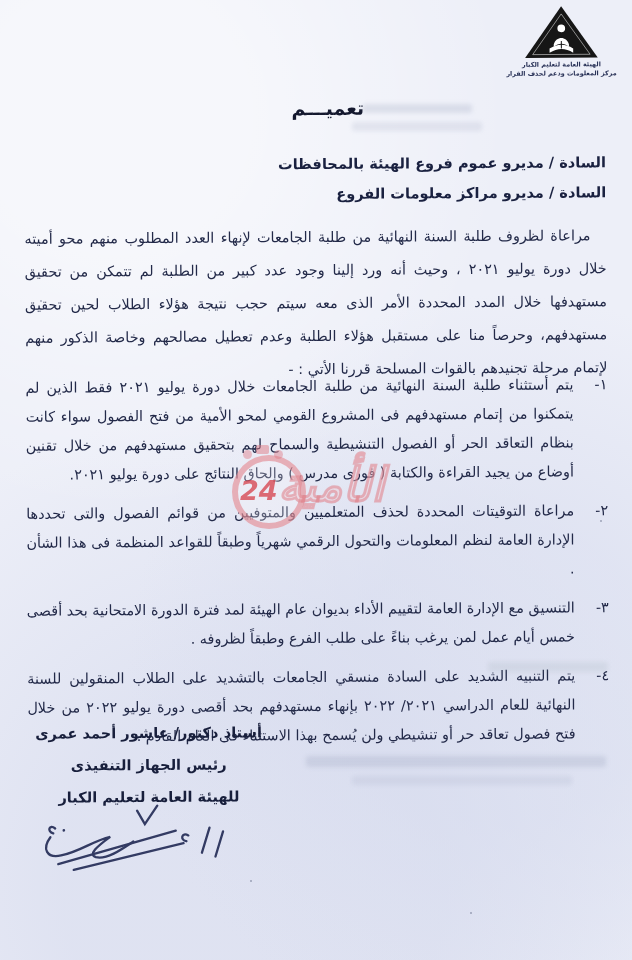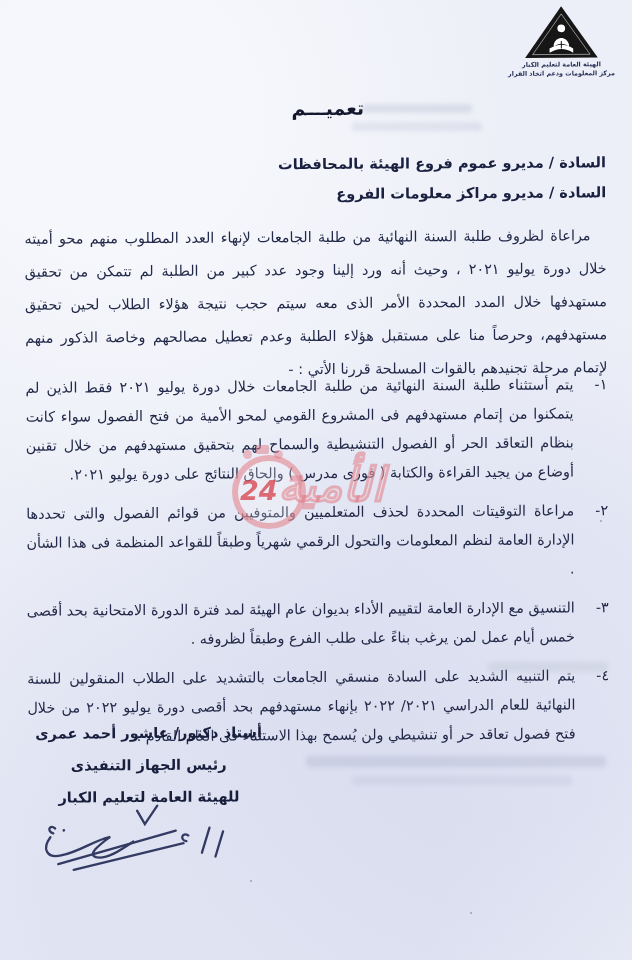--- a/index.html
+++ b/index.html
@@ -86,21 +86,21 @@
     <div class="letterhead">
       <svg class="logo-tri" viewBox="0 0 90 66">
         <path d="M45 2 L88 63 L2 63 Z" fill="#161616"></path>
         <path d="M45 11 L79 59 L11 59 Z" fill="none" stroke="#ffffff" stroke-width="1.1" opacity="0.55"></path>
         <circle cx="45" cy="28" r="4.6" fill="#ffffff"></circle>
         <path d="M36 47 C39 37 51 37 54 47 L54 50 C48 45 42 45 36 50 Z" fill="#ffffff"></path>
         <path d="M31 52 Q45 43 59 52 L59 57 Q45 48 31 57 Z" fill="#ffffff"></path>
         <path d="M45 43 L45 52" stroke="#161616" stroke-width="1.2"></path>
       </svg>
       <div class="org-caption">الهيئة العامة لتعليم الكبار</div>
-      <div class="org-caption">مركز المعلومات ودعم اتخاذ القرار</div>
+      <div class="org-caption">مركز المعلومات ودعم لحذف القرار</div>
     </div>
 
     <div class="doc-title">تعميـــم</div>
 
     <div class="recipients">
         <div class="recipient">السادة / مديرو عموم فروع الهيئة بالمحافظات</div>
         <div class="recipient">السادة / مديرو مراكز معلومات الفروع</div>
       </div>
 
     <div class="intro">مراعاة لظروف طلبة السنة النهائية من طلبة الجامعات لإنهاء العدد المطلوب منهم محو أميته خلال دورة يوليو ٢٠٢١ ، وحيث أنه ورد إلينا وجود عدد كبير من الطلبة لم تتمكن من تحقيق مستهدفها خلال المدد المحددة الأمر الذى معه سيتم حجب نتيجة هؤلاء الطلاب لحين تحقيق مستهدفهم، وحرصاً منا على مستقبل هؤلاء الطلبة وعدم تعطيل مصالحهم وخاصة الذكور منهم لإتمام مرحلة تجنيدهم بالقوات المسلحة قررنا الأتي : -</div>

